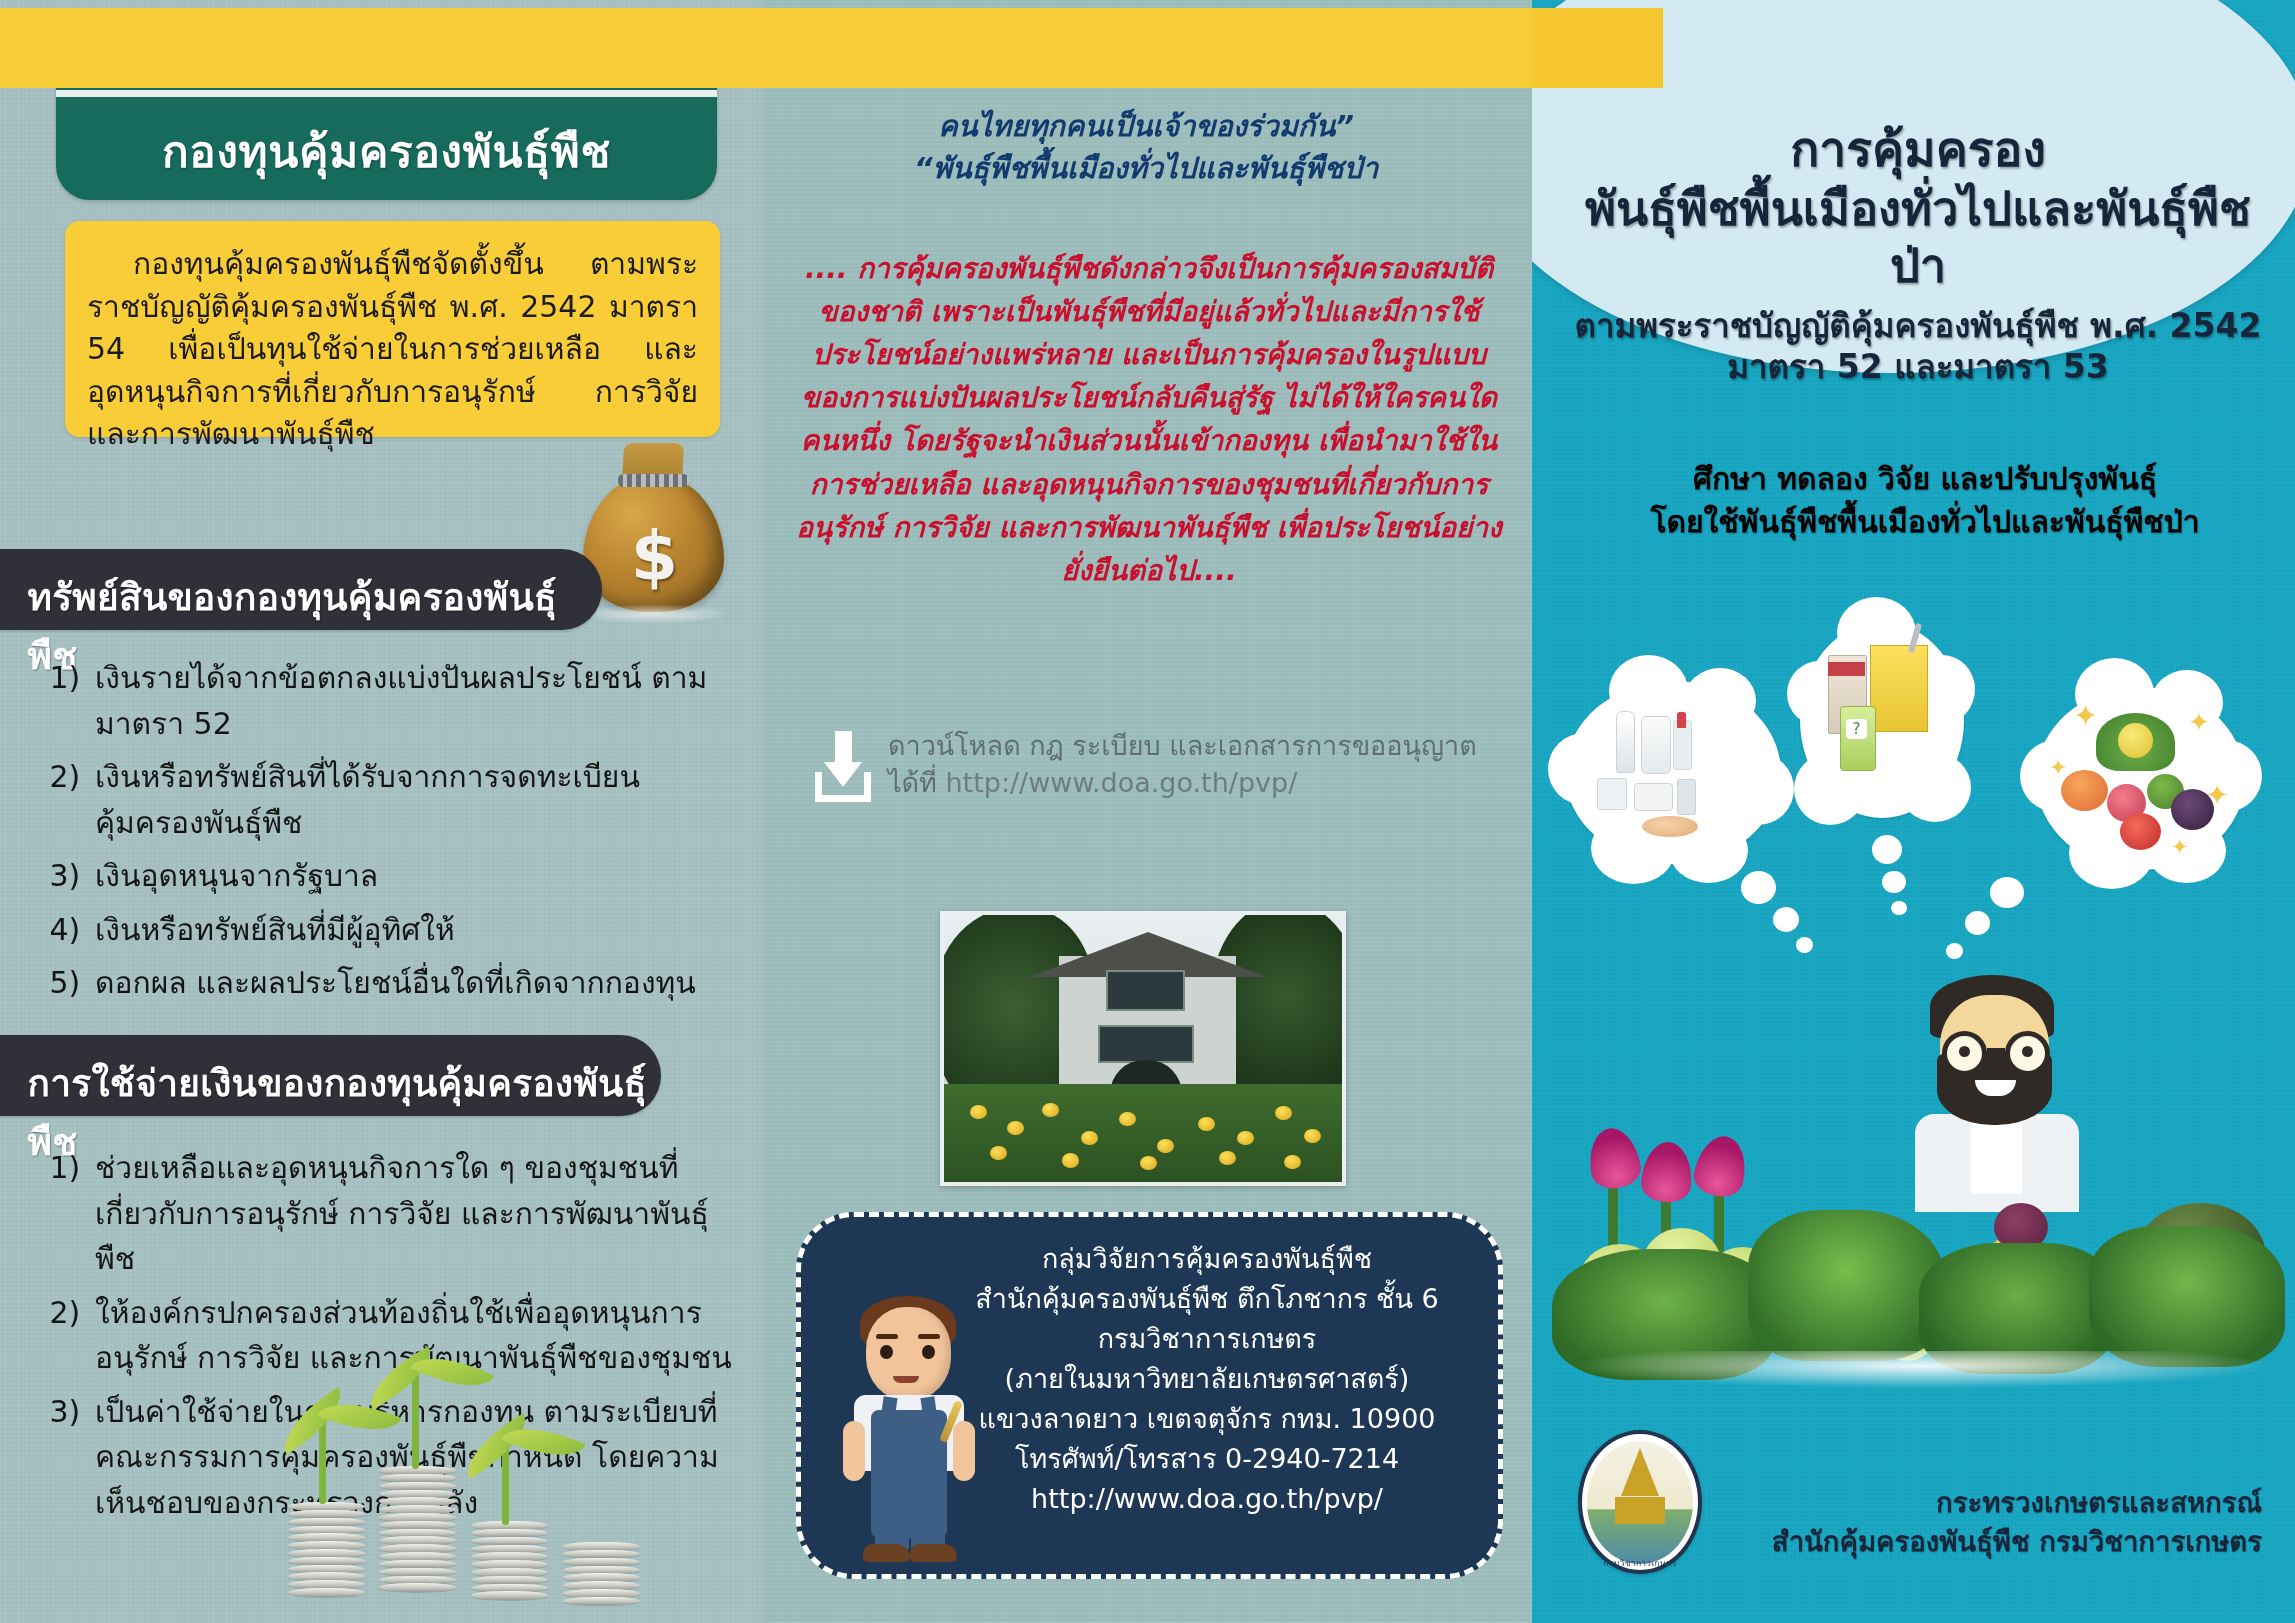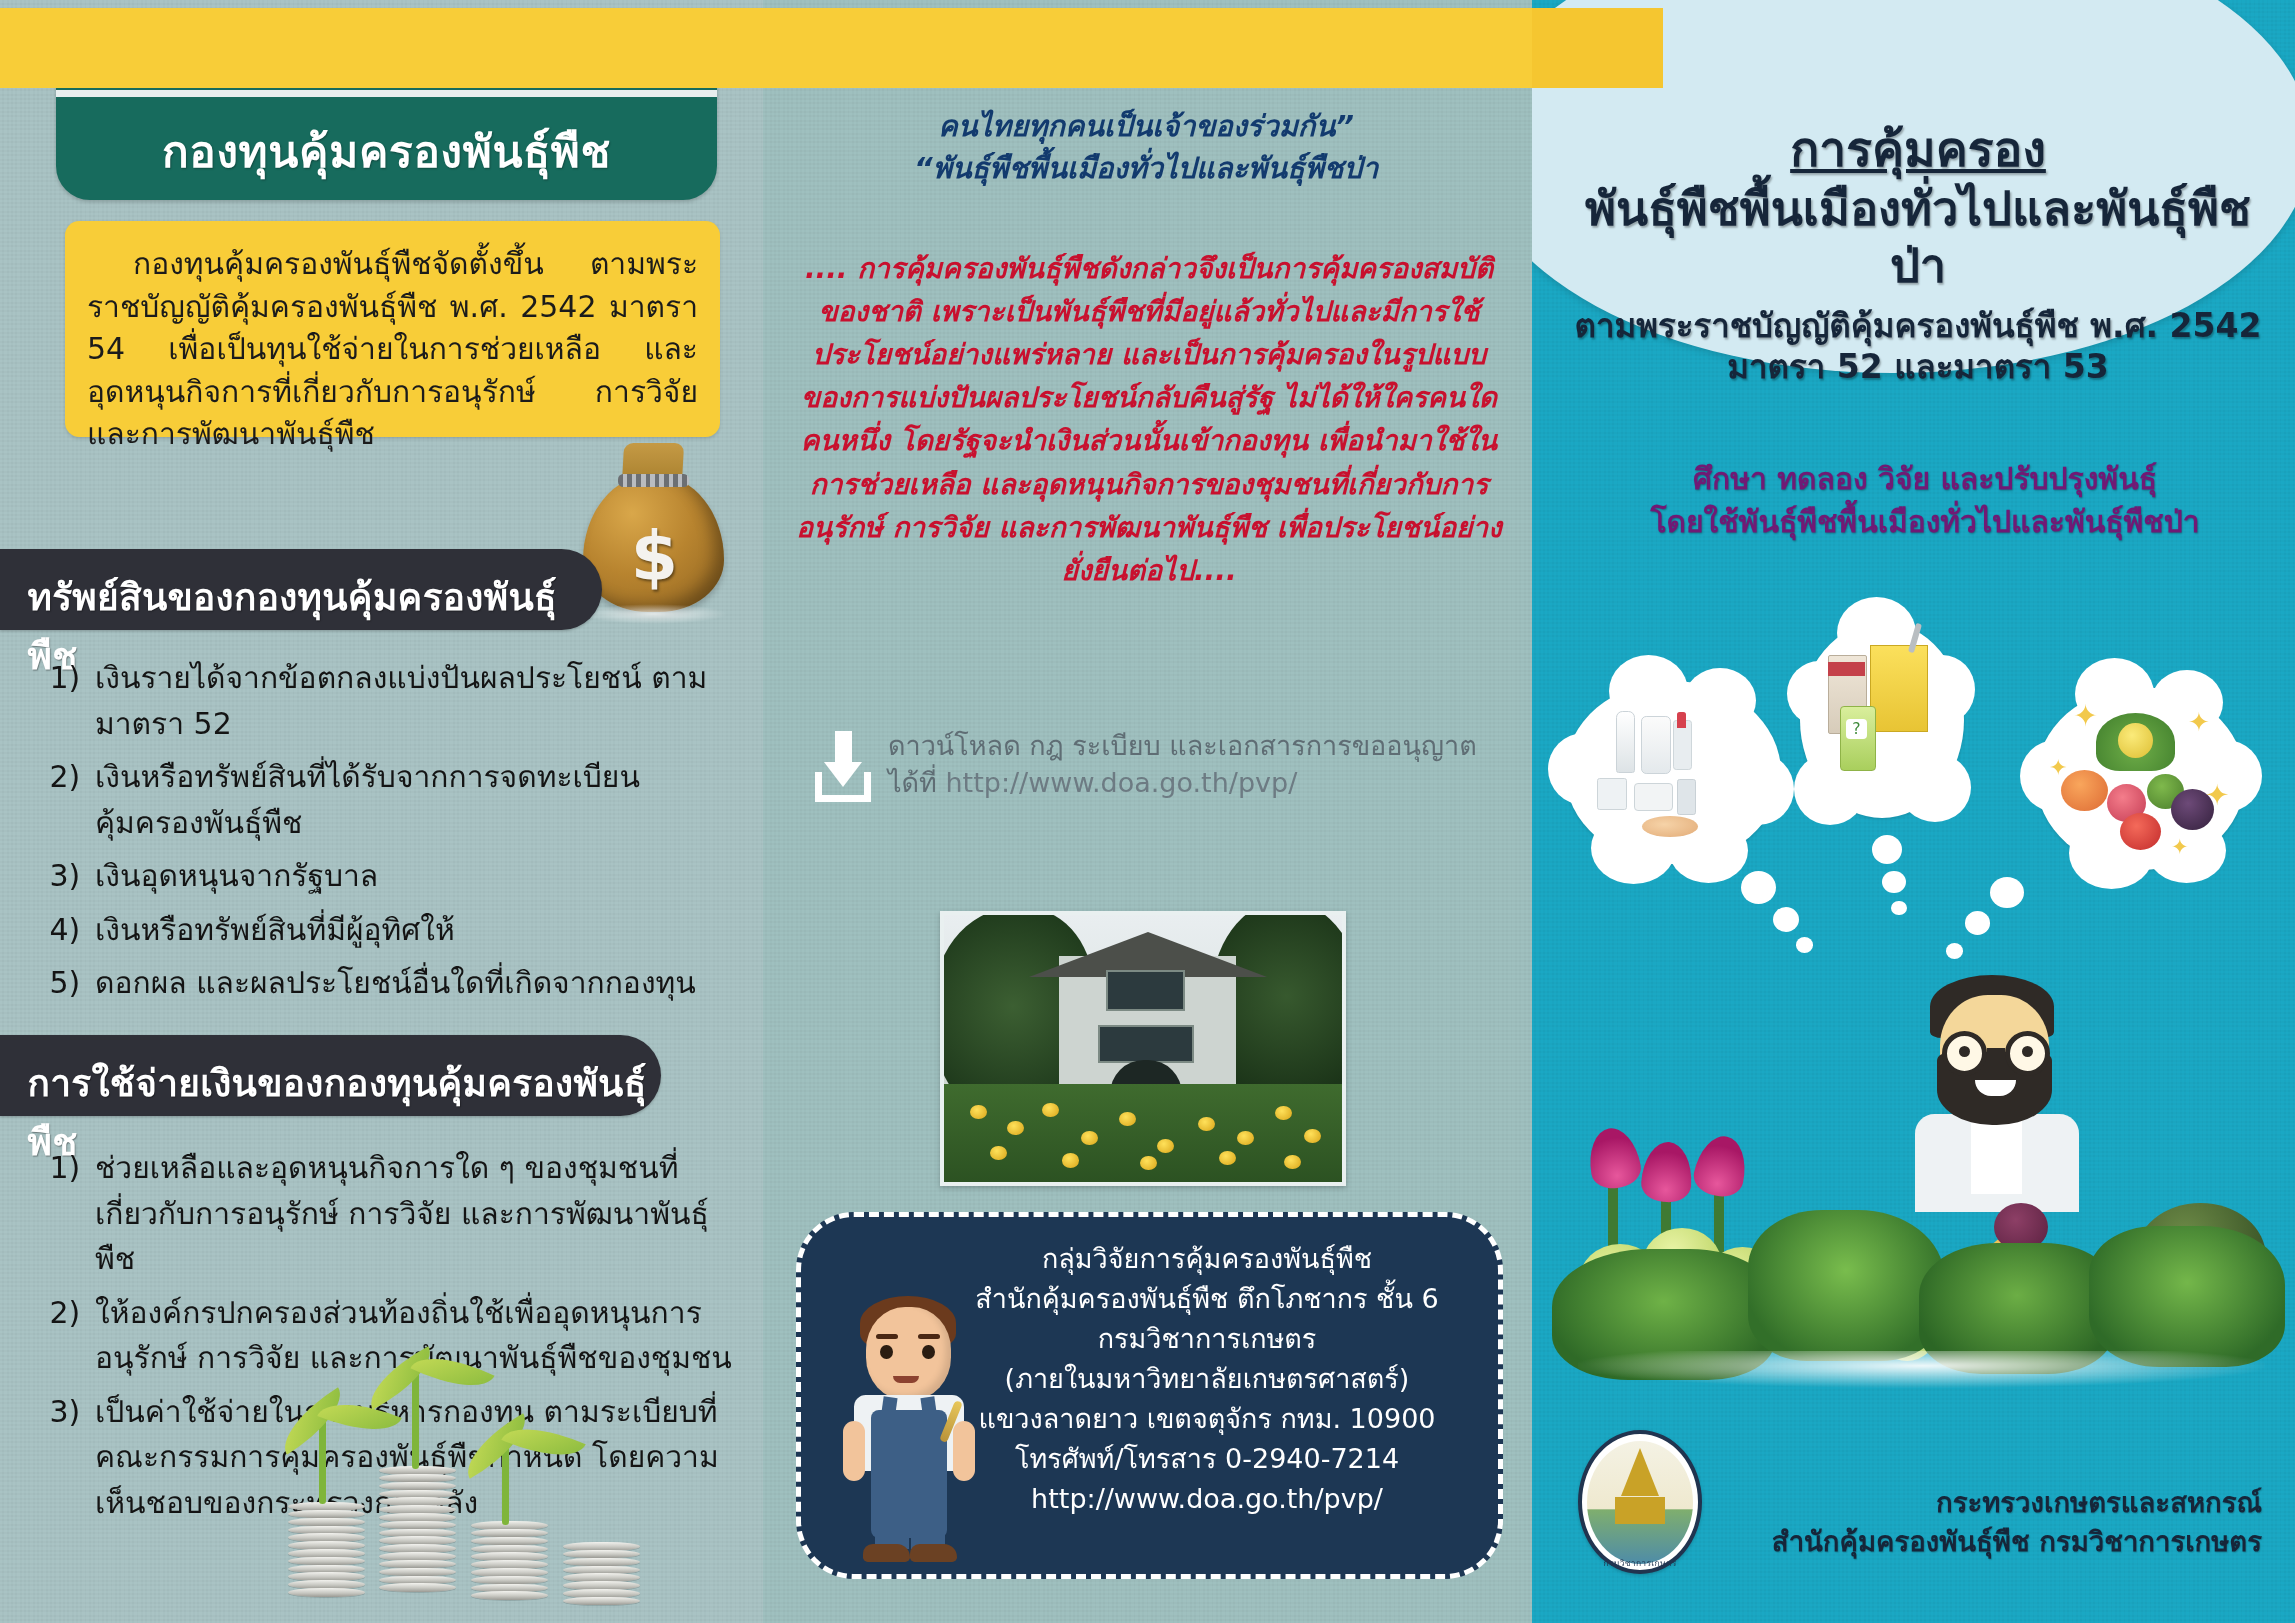--- a/index.html
+++ b/index.html
@@ -168,28 +168,28 @@
   
   #ellipse{
     position:absolute;left:-59px;top:-85px;width:838px;height:458px;
     background:#d3eaf2;border-radius:50%;box-shadow:0 2.6px 7.9px rgba(0,0,0,.14);
   }
   #cover-title{
     position:absolute;left:39px;top:121px;width:694px;text-align:center;
     color:#16263a;font-weight:bold;line-height:1.2;
     text-shadow:1.3px 2px 2px rgba(0,0,0,.3);
   }
-  #cover-title .l1{font-size:48px;display:block;text-decoration:underline;}
+  #cover-title .l1{font-size:48px;display:block;}
   #cover-title .l2{font-size:47px;display:block;margin-top:2.6px;}
   #cover-title .l3{font-size:33px;display:block;margin-top:11.8px;}
   #cover-title .l4{font-size:33px;display:block;margin-top:1.3px;}
 
   #cover-sub{
     position:absolute;left:46px;top:458px;width:694px;text-align:center;
-    color:#701a75;font-size:30px;line-height:1.42;font-weight:600;
+    color:#000000;font-size:30px;line-height:1.42;font-weight:600;
     text-shadow:0.7px 1.3px 2px rgba(0,0,0,.32);
   }
 
   .bubble{position:absolute;background:#ffffff;border-radius:50%;
     box-shadow:0 1.3px 3.3px rgba(0,0,0,.12);}
   .bub-lobe{position:absolute;background:#ffffff;border-radius:50%;}
   .bub-tail{position:absolute;background:#ffffff;border-radius:50%;}
 
   #man{position:absolute;left:367px;top:975px;width:196px;height:236px;}
   .m-hair{position:absolute;left:31px;top:0;width:124px;height:63px;border-radius:70% 70% 14% 14%;background:#2f2a26;}

